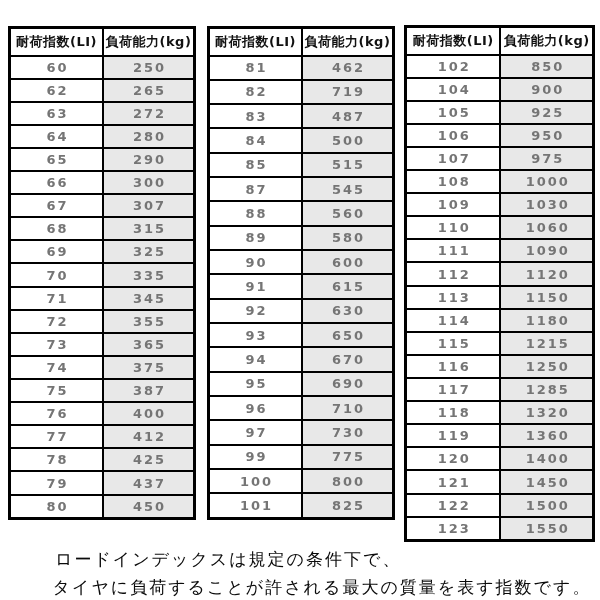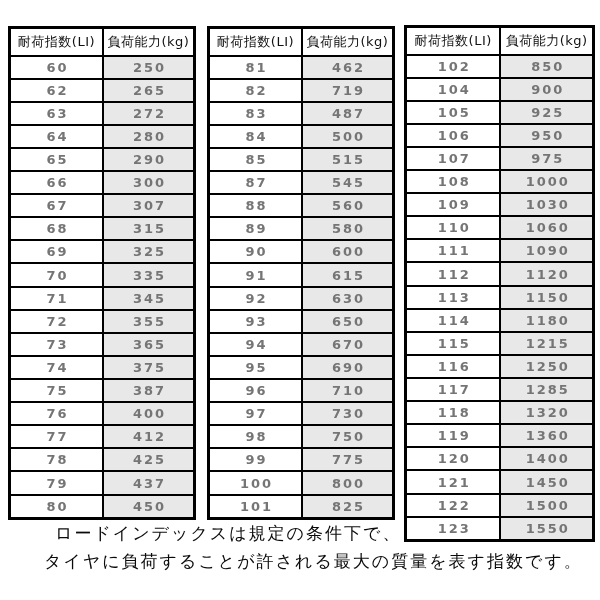--- a/index.html
+++ b/index.html
@@ -27,46 +27,46 @@
   .tbl th, .tbl td {
     border:2px solid #000000;
     text-align:center;
     vertical-align:middle;
     overflow:hidden;
     white-space:nowrap;
   }
   .tbl th {
     height:28px;
     font-size:13px;
-    font-weight:normal;
+    font-weight:bold;
     color:#111111;
     background:#ffffff;
     letter-spacing:0.5px;
   }
   .tbl th:first-child, .tbl td:first-child { width:50.5%; }
   .tbl td {
     font-size:13px;
     font-weight:bold;
     color:#757575;
     letter-spacing:2px;
     text-indent:2px;
   }
   .tbl td.li { background:#ffffff; }
   .tbl td.kg { background:#e8e8e8; }
   .footer {
     position:absolute;
-    left:0; top:519px;
+    left:0; top:545px;
     width:600px;
     color:#0a0a0a;
     font-size:17px;
     line-height:28px;
     letter-spacing:2px;
   }
   .footer .fl1 { margin-left:55px; }
-  .footer .fl2 { margin-left:44px; }
+  .footer .fl2 { margin-left:44px;text-align:center; }
 </style>
 </head>
 <body>
 
 <div class="page">
   <table class="tbl t1">
       <thead>
         <tr>
           <th>耐荷指数(LI)</th>
           <th>負荷能力(kg)</th>
@@ -219,24 +219,20 @@
           <td class="li">95</td>
           <td class="kg">690</td>
         </tr>
         <tr>
           <td class="li">96</td>
           <td class="kg">710</td>
         </tr>
         <tr>
           <td class="li">97</td>
           <td class="kg">730</td>
-        </tr>
-        <tr>
-          <td class="li">98</td>
-          <td class="kg">750</td>
         </tr>
         <tr>
           <td class="li">99</td>
           <td class="kg">775</td>
         </tr>
         <tr>
           <td class="li">100</td>
           <td class="kg">800</td>
         </tr>
         <tr>

